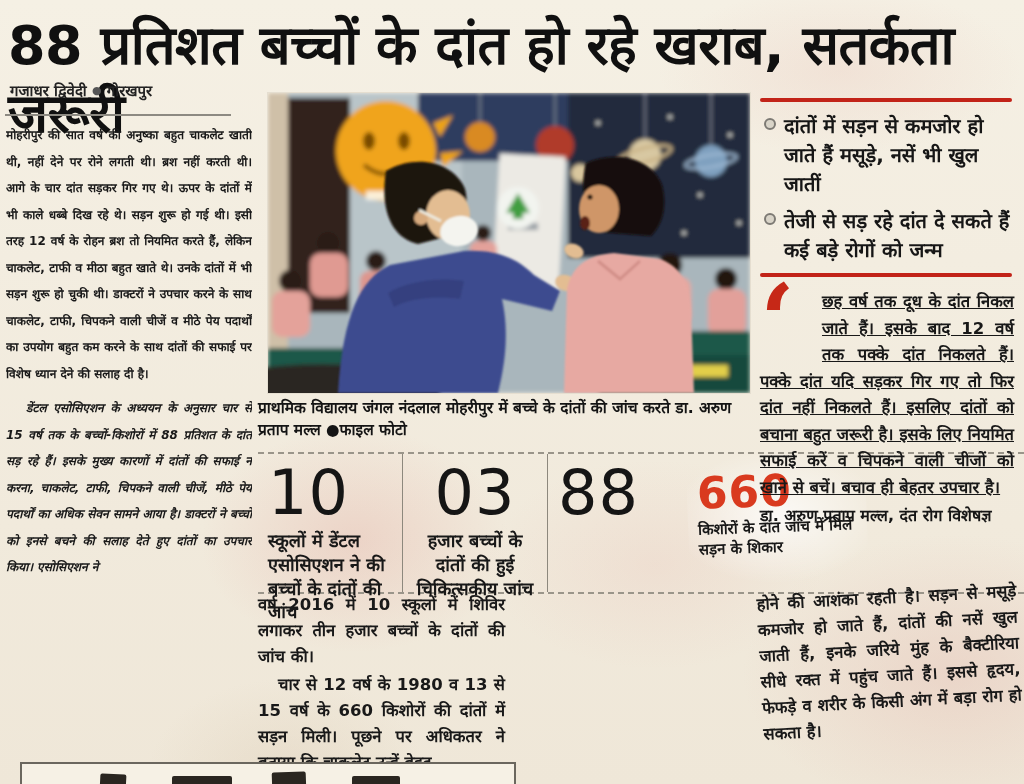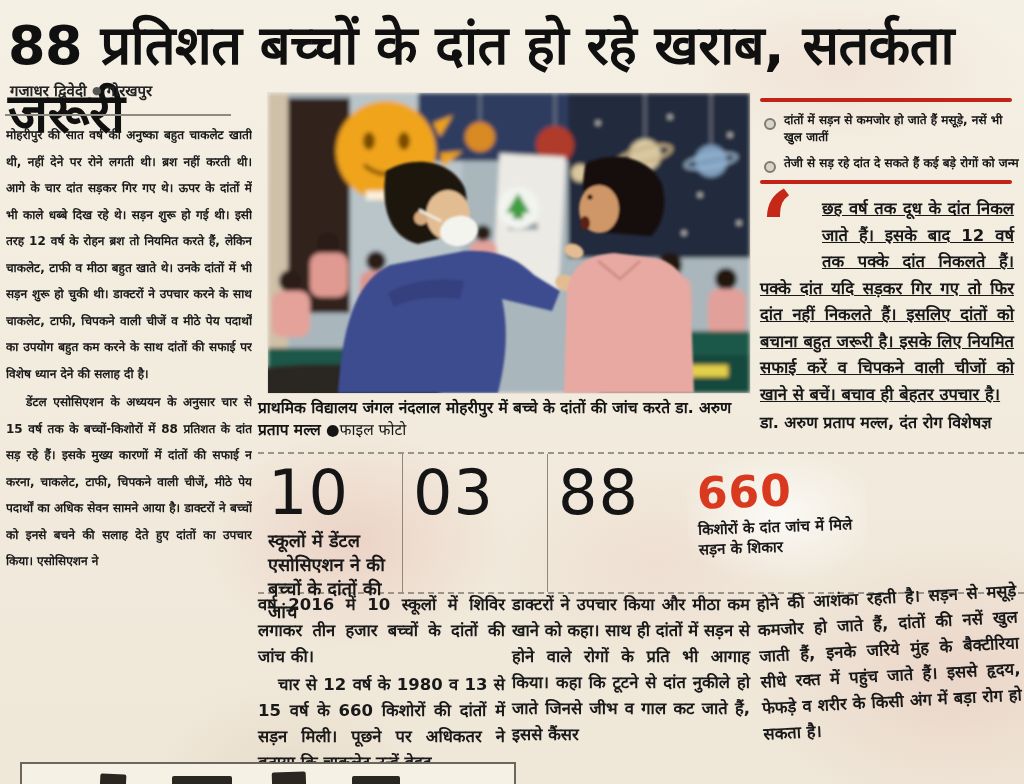--- a/index.html
+++ b/index.html
@@ -17,51 +17,51 @@
   .headline{
     position:absolute;left:8px;top:12px;width:1008px;
     font-size:54px;font-weight:700;line-height:1.25;color:#101010;letter-spacing:-.5px;
   }
   .byline{position:absolute;left:10px;top:80px;font-size:15px;font-weight:700;color:#222;}
   .byline .dot{color:#555;font-size:11px;vertical-align:2px;}
   .byline-rule{position:absolute;left:5px;top:114px;width:226px;height:2px;background:#8d8a82;}
   .bodytext{font-size:12px;line-height:26.5px;font-weight:600;text-align:justify;color:#191919;}
   .col-left{position:absolute;left:6px;top:122px;width:246px;height:660px;overflow:hidden;}
   .col-left p{margin:0;}
-  .col-left p + p{text-indent:20px;margin-top:2px;}
+  .col-left p + p{text-indent:20px;margin-top:8px;font-style:italic;}
   .photo-frame{position:absolute;left:268px;top:93px;width:482px;height:300px;outline:1px solid #e5ded0;}
   .caption{position:absolute;left:258px;top:398px;width:492px;font-size:15.5px;font-weight:700;line-height:1.4;color:#141414;}
-  .caption .credit{font-weight:400;}
+  .caption .credit{font-weight:700;}
   .stats-row{
     position:absolute;left:258px;top:452px;width:766px;height:138px;
     border-top:2px dashed #9a958a;border-bottom:2px dashed #9a958a;display:flex;
   }
   .stat{box-sizing:border-box;padding:6px 10px 0 10px;}
   .stat .num{font-size:62px;font-weight:400;letter-spacing:1px;color:#151515;line-height:1.05;}
   .stat .lbl{font-size:18px;font-weight:700;line-height:1.32;margin-top:4px;color:#181818;}
   .stat.s1{width:144px;}
-  .stat.s2{width:145px;border-left:1.5px solid #8d887d;}
+  .stat.s2{width:145px;border-left:1.5px solid #8d887d;text-align:center;}
   .stat.s3{width:141px;border-left:1.5px solid #8d887d;}
   .stat.s4{width:157px;border-left:1.5px solid #8d887d;}
   .stat.s5{
     width:179px;transform:rotate(-2deg);padding-top:14px;
     background:radial-gradient(140px 90px at 50% 45%, rgba(255,255,255,.75), rgba(255,255,255,0) 75%);
   }
   .stat.s5 .num{color:#d93a1f;font-weight:700;font-size:44px;}
   .stat.s5 .lbl{font-size:15px;}
   .bcol{position:absolute;top:592px;font-size:16.5px;line-height:26px;font-weight:600;text-align:justify;color:#191919;}
   .bcol p{margin:0;}
   .bcol p + p{text-indent:20px;margin-top:2px;}
   .bcol.c1{left:258px;width:247px;}
   .bcol.c2{left:512px;width:238px;}
   .bcol.c3{left:756px;width:260px;transform:rotate(-3deg);transform-origin:left top;}
   .rail{position:absolute;left:760px;top:98px;width:260px;}
   .rail-bar{height:4px;background:#c22318;border-radius:2px;margin-right:8px;}
   .rail-list{margin:10px 0 8px 0;padding:0;list-style:none;}
-  .rail-list li{position:relative;padding-left:24px;font-size:12px;font-weight:700;line-height:1.45;margin-bottom:8px;color:#161616;}
+  .rail-list li{position:relative;padding-left:24px;font-size:20px;font-weight:700;line-height:1.45;margin-bottom:8px;color:#161616;}
   .ring{position:absolute;left:4px;top:6px;width:8px;height:8px;border:2.5px solid #7d7a74;border-radius:50%;background:#d9d4c8;}
   .quote-block{position:relative;margin-top:12px;padding-right:6px;}
   .quote-mark{
     float:left;width:56px;height:64px;margin:2px 6px 0 0;
     font-family:"DejaVu Serif","Liberation Serif",serif;
     font-size:100px;line-height:58px;color:#c62817;font-weight:700;
   }
   .quote-text{font-size:16.5px;line-height:26.5px;font-weight:600;text-align:justify;color:#181818;text-decoration:underline;}
   .quote-attrib{font-size:16px;margin-top:3px;color:#161616;font-weight:600;}
   .quote-attrib .name{font-weight:800;}
@@ -195,36 +195,36 @@
     <span class="credit">●फाइल फोटो</span>
   </div>
 
   <div class="stats-row">
     <div class="stat s1">
       <div class="num">10</div>
       <div class="lbl">स्कूलों में डेंटल एसोसिएशन ने की बच्चों के दांतों की जांच</div>
     </div>
     <div class="stat s2">
       <div class="num">03</div>
+      <div class="lbl">हजार बच्चों के दांतों की हुई चिकित्सकीय जांच</div>
     </div>
     <div class="stat s3">
       <div class="num">88</div>
     </div>
     <div class="stat s5">
       <div class="num">660</div>
       <div class="lbl">किशोरों के दांत जांच में मिले सड़न के शिकार</div>
     </div>
   </div>
 
   <div class="bcol c1">
     <p>वर्ष 2016 में 10 स्कूलों में शिविर लगाकर तीन हजार बच्चों के दांतों की जांच की।</p>
     <p>चार से 12 वर्ष के 1980 व 13 से 15 वर्ष के 660 किशोरों की दांतों में सड़न मिली। पूछने पर अधिकतर ने बताया कि चाकलेट उन्हें बेहद</p>
   </div>
   <div class="bcol c2">
-    <p>डाक्टरों ने उपचार किया और मीठा कम खाने को कहा। साथ ही दांतों में सड़न से होने वाले रोगों के प्रति भी आगाह किया। कहा कि टूटने से दांत नुकीले हो जाते जिनसे जीभ व गाल कट जाते हैं, इससे कैंसर</p>
   </div>
   <div class="bcol c3">
     <p>होने की आशंका रहती है। सड़न से मसूड़े कमजोर हो जाते हैं, दांतों की नसें खुल जाती हैं, इनके जरिये मुंह के बैक्टीरिया सीधे रक्त में पहुंच जाते हैं। इससे हृदय, फेफड़े व शरीर के किसी अंग में बड़ा रोग हो सकता है।</p>
   </div>
 
   <div class="rail">
     <div class="rail-bar"></div>
     <ul class="rail-list">
       <li>
         <span class="ring"></span>

